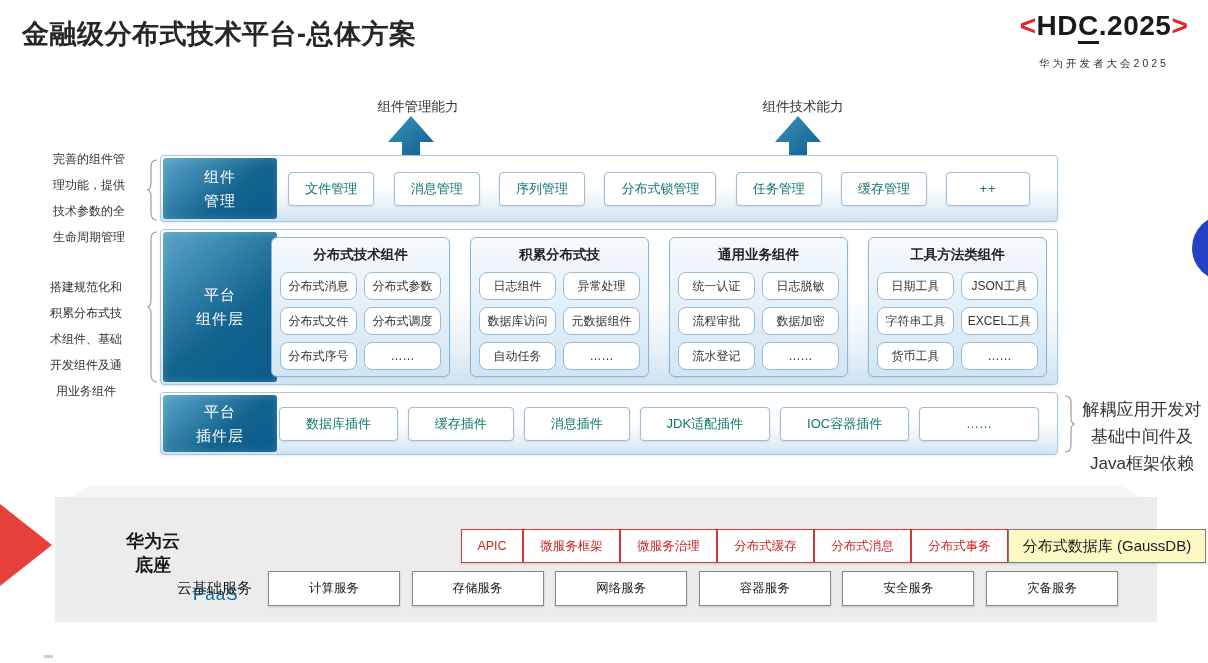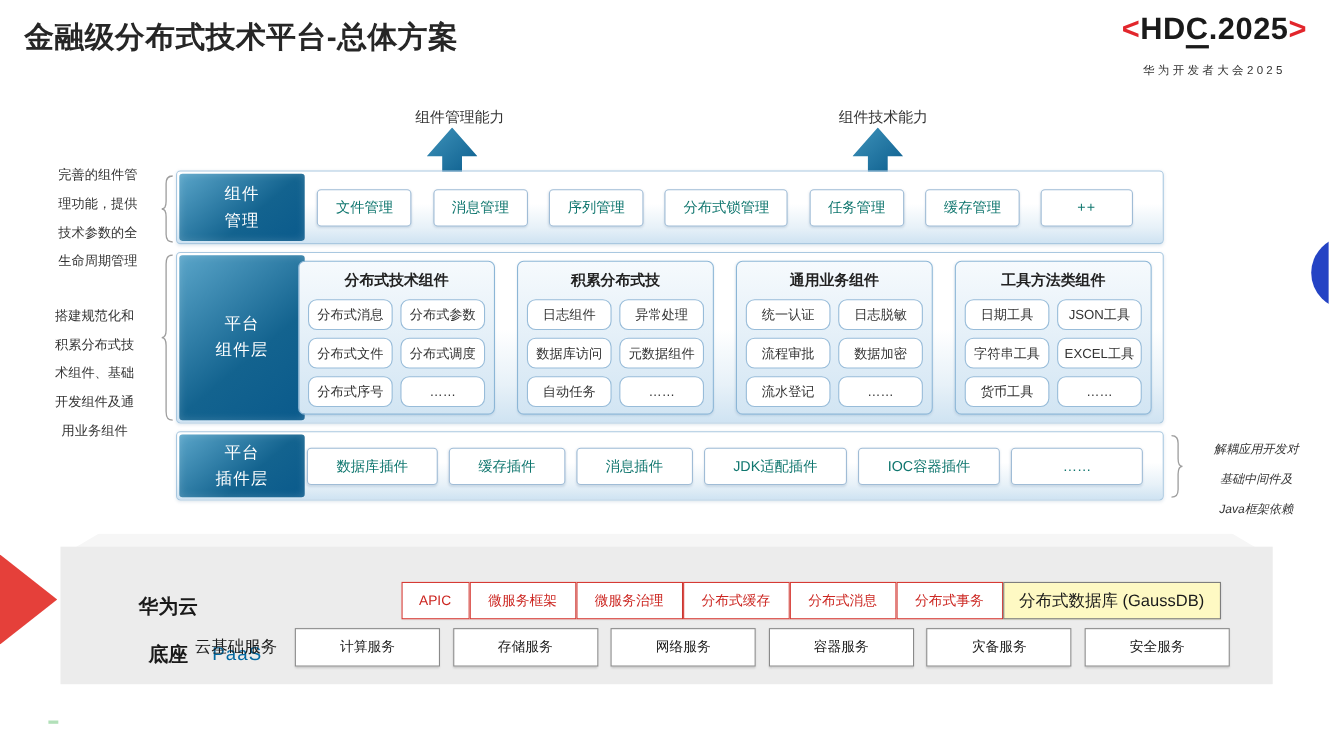--- a/index.html
+++ b/index.html
@@ -61,25 +61,25 @@
   .edge-circle{position:absolute;left:1192px;top:215px;width:66px;height:66px;border-radius:50%;background:#2443c4;}
   
   .panel-bevel{
     position:absolute;left:68px;top:485px;width:1074px;height:13px;background:#f6f6f6;
     clip-path:polygon(0 100%,22px 0,calc(100% - 22px) 0,100% 100%);
   }
   .gray-panel{position:absolute;left:55px;top:497px;width:1102px;height:125px;background:#ececec;}
   .red-wedge{position:absolute;left:0;top:504px;width:52px;height:82px;background:#e5403a;clip-path:polygon(0 0,100% 50%,0 100%);}
   .foundation-label{
     position:absolute;left:38px;top:32px;width:120px;text-align:center;
-    font-size:18px;font-weight:700;color:#1a1a1a;line-height:44px;white-space:pre-line;
+    font-size:18px;font-weight:700;color:#1a1a1a;line-height:24px;white-space:pre-line;
   }
   .paas-label{position:absolute;left:138px;top:40px;font-size:17px;font-weight:400;color:#0369a1;letter-spacing:1px;margin-top:48px;}
   .cloud-label{position:absolute;left:122px;top:82px;font-size:15px;font-weight:500;color:#1a1a1a;}
-  .paas-row{position:absolute;left:213px;top:32px;width:938px;height:34px;display:flex;justify-content:center;align-items:center;}
+  .paas-row{position:absolute;left:213px;top:32px;width:938px;height:34px;display:flex;justify-content:flex-end;align-items:center;}
   .red-box{
     box-sizing:border-box;height:34px;background:#fff;border:1.5px solid #d63a34;
     color:#cc2722;font-size:12.5px;display:flex;align-items:center;justify-content:center;
     box-shadow:0 1px 2px rgba(0,0,0,0.15);white-space:nowrap;
   }
   .rb-s{width:62px;}
   .rb-m{width:97px;}
   .gauss-box{
     box-sizing:border-box;height:34px;width:198px;background:#fef9c3;border:1.5px solid #7e7e7e;
     color:#1a1a1a;font-size:15px;display:flex;align-items:center;justify-content:center;
@@ -122,21 +122,21 @@
 
   <div class="note" style="left:32px;top:146px;width:114px;">完善的组件管
 理功能，提供
 技术参数的全
 生命周期管理</div>
   <div class="note" style="left:26px;top:274px;width:120px;">搭建规范化和
 积累分布式技
 术组件、基础
 开发组件及通
 用业务组件</div>
-  <div class="note" style="left:1078px;top:396px;width:128px;font-size:11px;line-height:27px;font-style:italic;">解耦应用开发对
+  <div class="note" style="left:1078px;top:396px;width:128px;font-size:17px;line-height:27px;">解耦应用开发对
 基础中间件及
 Java框架依赖</div>
 
   <svg class="brace" style="left:146px;top:159px;" width="12" height="62" viewBox="0 0 12 62">
     <path d="M11,1 C6,1 5,4 5,8 L5,24 C5,28 4,31 1,31 C4,31 5,34 5,38 L5,54 C5,58 6,61 11,61" fill="none" stroke="#9e9e9e" stroke-width="1.2"></path>
   </svg>
   <svg class="brace" style="left:146px;top:231px;" width="12" height="152" viewBox="0 0 12 152">
     <path d="M11,1 C6,1 5,4 5,9 L5,69 C5,73 4,76 1,76 C4,76 5,79 5,83 L5,143 C5,148 6,151 11,151" fill="none" stroke="#9e9e9e" stroke-width="1.2"></path>
   </svg>
   <svg class="brace" style="left:1064px;top:395px;" width="12" height="58" viewBox="0 0 12 58">
@@ -243,22 +243,22 @@
       <div class="red-box rb-m">分布式消息</div>
       <div class="red-box rb-m">分布式事务</div>
       <div class="gauss-box">分布式数据库 (GaussDB)</div>
     </div>
 
     <div class="cloud-row">
       <div class="svc-box">计算服务</div>
       <div class="svc-box">存储服务</div>
       <div class="svc-box">网络服务</div>
       <div class="svc-box">容器服务</div>
+      <div class="svc-box">安全服务</div>
       <div class="svc-box">灾备服务</div>
-      <div class="svc-box">安全服务</div>
     </div>
   </div>
 
   <div class="red-wedge"></div>
 
   <div class="artifact"></div>
 
 </div>
 
 </body></html>

